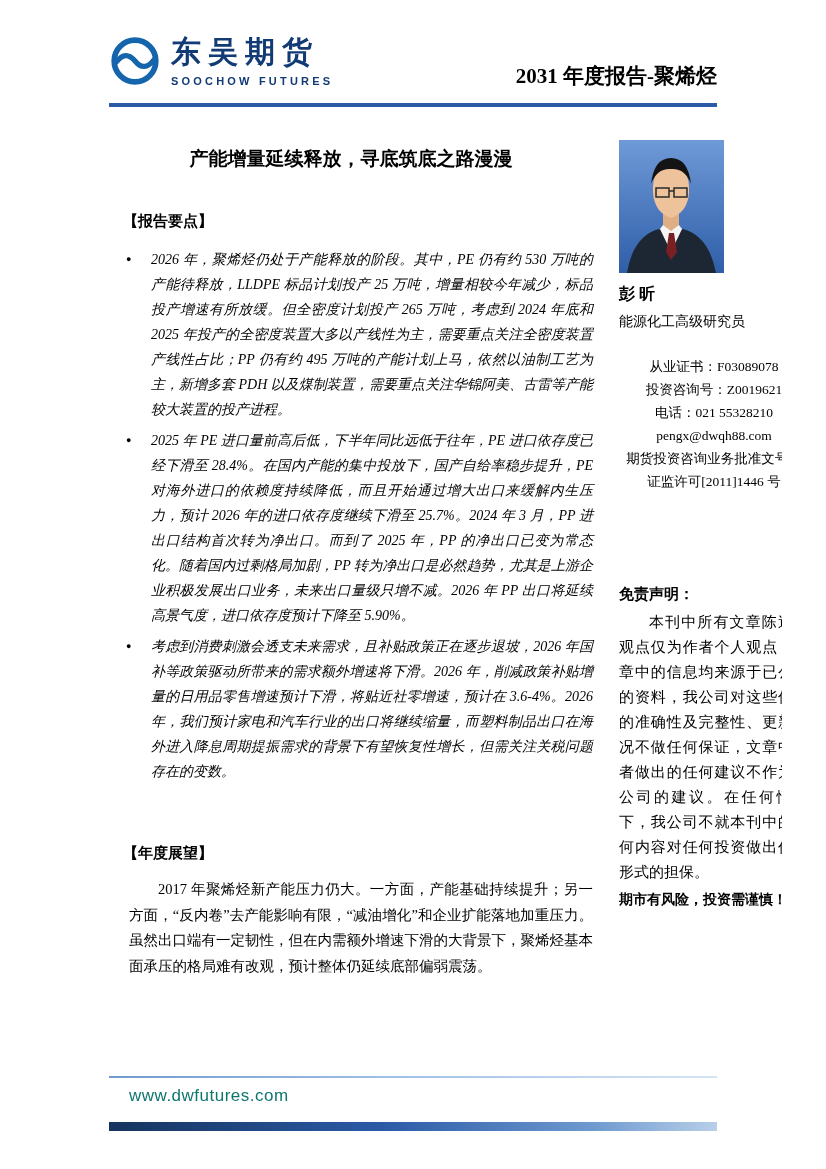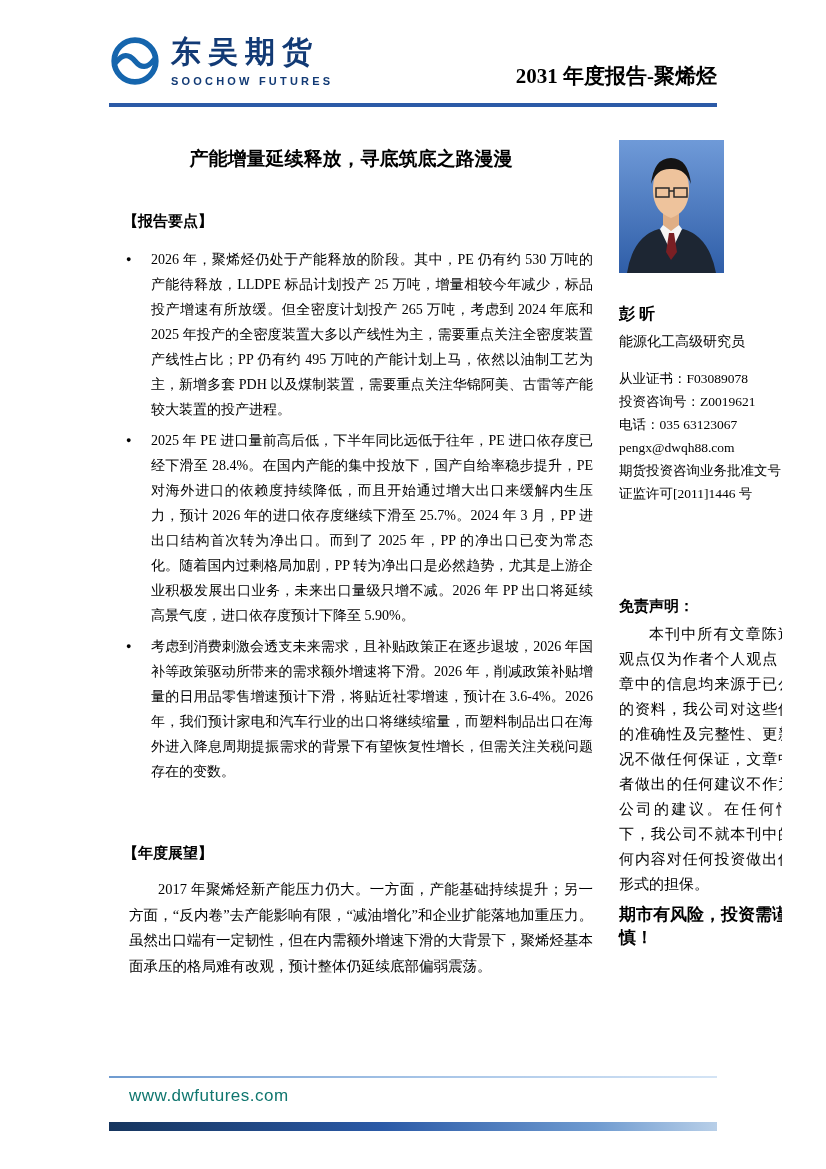--- a/index.html
+++ b/index.html
@@ -22,35 +22,35 @@
   .report-title { font-size:21px; font-weight:bold; margin-top:28px; color:#000; }
   .header-rule { position:absolute; left:65px; right:65px; top:103px; height:4px; background:#2b5aa7; }
 
   
   .left-col { position:absolute; left:65px; top:138px; width:484px; }
   .doc-title { text-align:center; font-size:19px; font-weight:bold; margin-top:8px; }
   .section-heading { font-size:15px; font-weight:bold; margin-left:14px; margin-top:40px;font-family:Liberation Mono, monospace; }
   .bullets { margin-top:16px; }
   .bullet { display:flex; margin-bottom:6px; }
   .marker { flex:0 0 42px; padding-left:17px; font-size:9px; line-height:25px; }
-  .bullet-text { flex:1; font-size:14px; line-height:25px; text-align:justify; }
+  .bullet-text { flex:1; font-size:14px; line-height:25px; text-align:justify;font-style:italic; }
   .outlook-h { margin-top:60px; }
   .outlook { margin-top:14px; margin-left:20px; width:464px; font-size:14.5px;
     line-height:25.5px; text-align:justify; text-indent:2em; }
 
   
   .right-col { position:absolute; left:575px; top:140px; width:190px; }
   .photo { width:105px; height:133px; overflow:hidden; }
-  .analyst-name { margin-top:31px; font-size:16px; font-weight:bold; }
+  .analyst-name { margin-top:11px; font-size:16px; font-weight:bold; }
   .analyst-title { margin-top:8px; font-size:14px; }
-  .analyst-lines { margin-top:16px; font-size:13.5px; line-height:23px; }
+  .analyst-lines { margin-top:24px; font-size:13.5px; line-height:23px;text-align:center; }
   .email-link { color:#000; text-decoration:none; cursor:pointer; }
   .disclaimer-heading { margin-top:92px; font-size:15px; font-weight:bold; }
   .disclaimer-body { margin-top:6px; font-size:15px; line-height:25px; text-align:justify; text-indent:2em; }
-  .risk-warning { margin-top:6px; font-size:17px; font-weight:bold; }
+  .risk-warning { margin-top:6px; font-size:14px; font-weight:bold; }
 
   
   .footer-rule-thin { position:absolute; left:65px; right:65px; top:1076px; height:2px;
     background:linear-gradient(90deg,#6f9bd0 0%,#a9c6e8 55%,#d4e4f5 100%); }
   .footer-url { position:absolute; left:85px; top:1086px; font-size:17px; color:#0f766e;
     font-family:"Liberation Sans","DejaVu Sans",sans-serif; letter-spacing:0.5px; cursor:pointer; }
   .footer-rule-thick { position:absolute; left:65px; right:65px; top:1122px; height:9px;
     background:linear-gradient(90deg,#16355e 0%,#2b5aa7 45%,#6f9bd0 80%,#b8cfe8 100%); }
 </style>
 </head>
@@ -120,21 +120,21 @@
         <line x1="50" y1="51" x2="55" y2="51" stroke="#2a2a2a" stroke-width="1.5"></line>
       </svg>
     </div>
 
     <div class="analyst-name">彭 昕</div>
     <div class="analyst-title">能源化工高级研究员</div>
 
     <div class="analyst-lines">
       <div>从业证书：F03089078</div>
       <div>投资咨询号：Z0019621</div>
-      <div>电话：035 63123067</div>
+      <div>电话：021 55328210</div>
       <div class="email-link">pengx@dwqh88.com</div>
       <div>期货投资咨询业务批准文号：</div>
       <div>证监许可[2011]1446 号</div>
     </div>
 
     <div class="disclaimer-heading">免责声明：</div>
     <p class="disclaimer-body">本刊中所有文章陈述的观点仅为作者个人观点，文章中的信息均来源于已公开的资料，我公司对这些信息的准确性及完整性、更新情况不做任何保证，文章中作者做出的任何建议不作为我公司的建议。在任何情况下，我公司不就本刊中的任何内容对任何投资做出任何形式的担保。</p>
     <div class="risk-warning">期市有风险，投资需谨慎！</div>
   </div>
 

